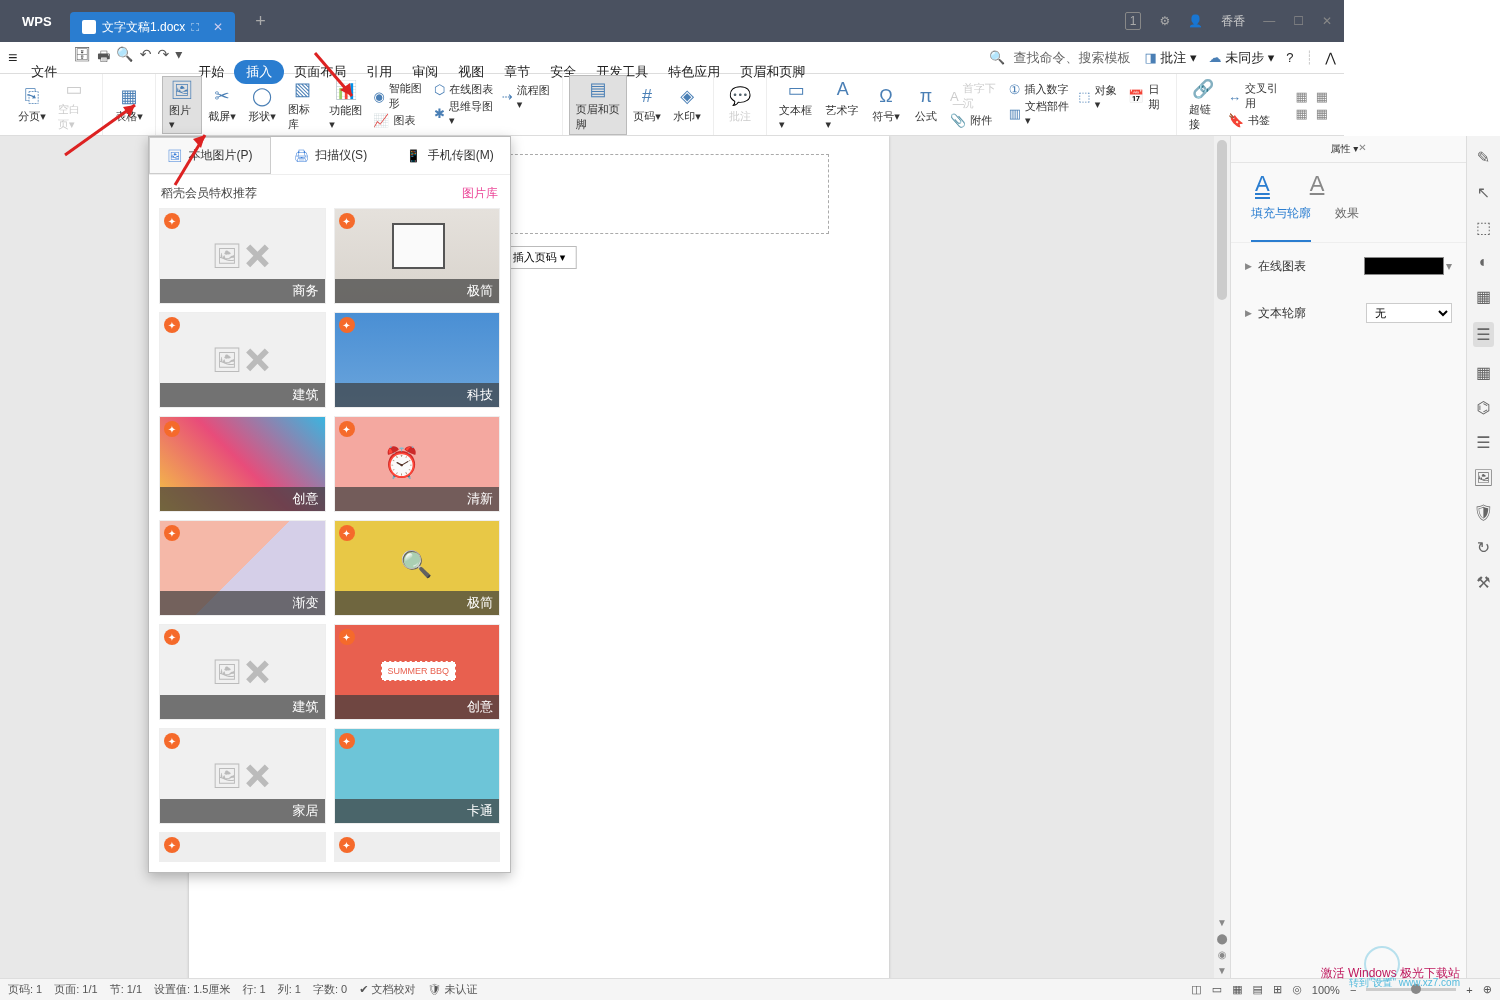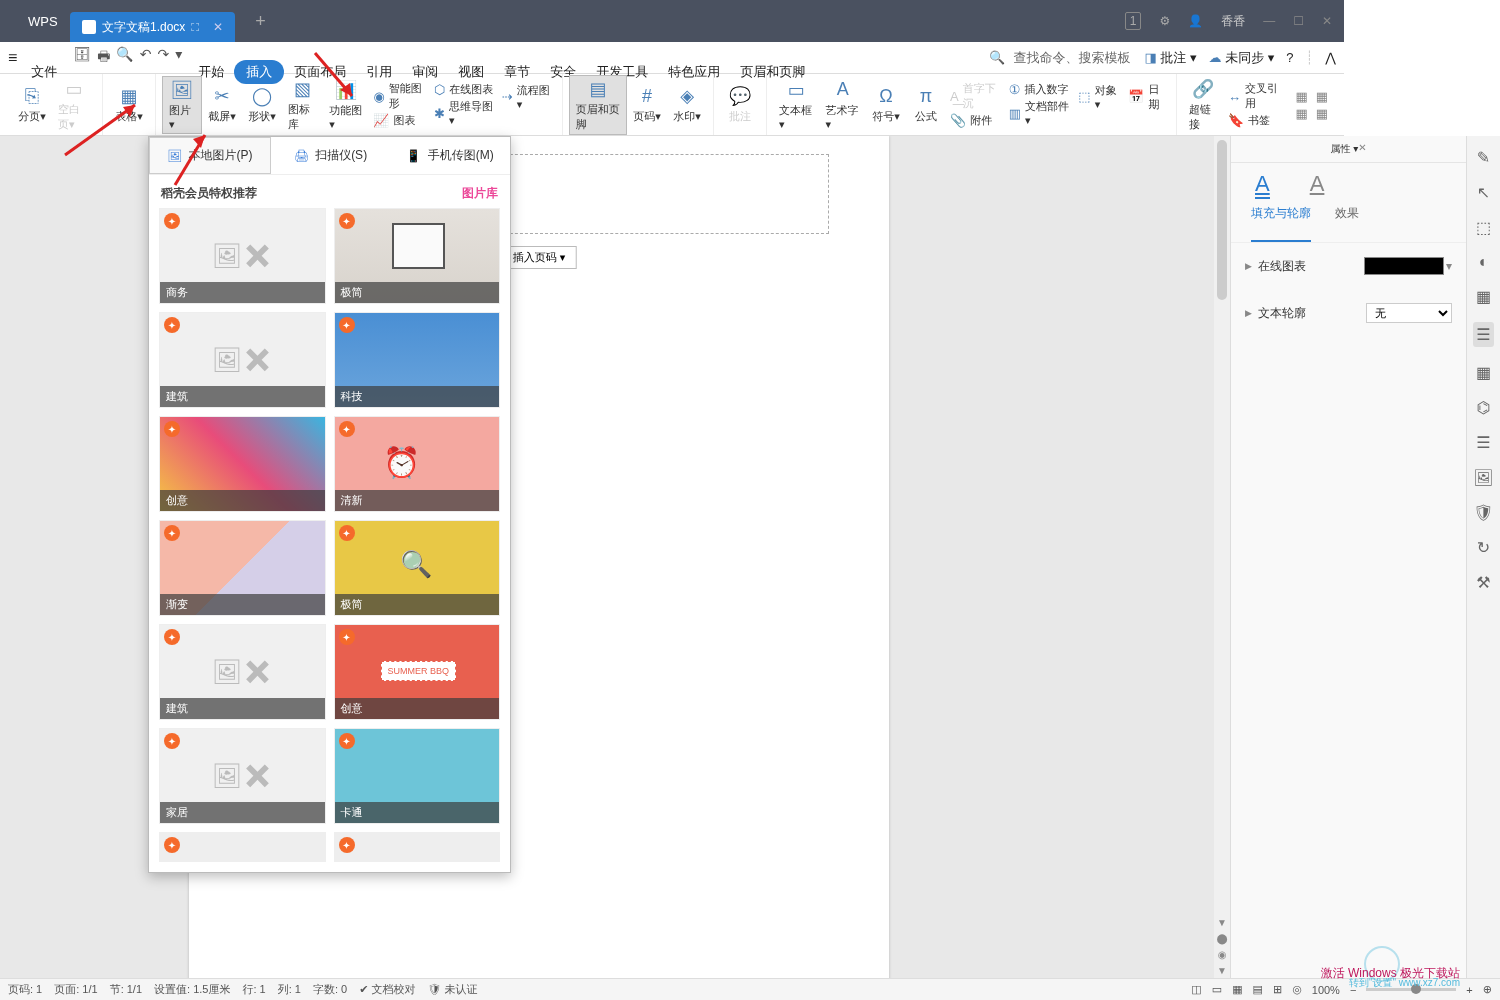--- a/index.html
+++ b/index.html
@@ -1,20 +1,20 @@
 <!DOCTYPE html>
 <html><head>
 <meta charset="utf-8">
 <style>
 * { margin: 0; padding: 0; box-sizing: border-box; font-family: "Microsoft YaHei", Arial, sans-serif; }
 body { background: #fff; overflow: hidden; width: 1344px; height: 896px; font-size: 12px; }
 
 
 .titlebar { height: 42px; background: #4a5160; display: flex; align-items: center; color: #fff; }
-.wps-logo { width: 60px; padding-left: 28px; font-weight: normal; font-size: 13px;}
+.wps-logo { width: 60px; padding-left: 22px; font-weight: bold; font-size: 13px;}
 .tab-doc { background: #2a7dd0; height: 30px; margin-top: 12px; padding: 5px 12px; display: flex; align-items: center; border-radius: 4px 4px 0 0; font-size: 12px; gap: 6px;}
 .tab-doc .doc-icon { width: 14px; height: 14px; background: #fff; border-radius: 2px; display: inline-block;}
 .tab-close { margin-left: 8px; color: #cce; }
 .tab-add { margin-left: 20px; color: #aaa; font-size: 18px; cursor: pointer;}
 .titlebar-right { margin-left: auto; display: flex; gap: 18px; padding-right: 12px; align-items: center; color: #aaa; font-size: 12px;}
 .titlebar-right .win-btn { color: #888; }
 .user-badge { color: #ccc; }
 
 
 .menubar { height: 32px; border-bottom: 1px solid #ddd; display: flex; align-items: center; padding: 0 8px; font-size: 13px; color: #222; }
@@ -37,26 +37,26 @@
 .ribbon-small-list { display: flex; flex-direction: column; gap: 2px; padding: 2px 4px;}
 .ribbon-small-item { display: flex; align-items: center; gap: 4px; font-size: 11px; color: #333; cursor: pointer;}
 .ribbon-small-item .sico { color: #4a7fb5; font-size: 13px;}
 
 
 .dropdown-panel { position: absolute; left: 148px; top: 136px; width: 363px; background: #fff; border: 1px solid #bbb; box-shadow: 0 4px 12px rgba(0,0,0,0.25); z-index: 100; }
 .dd-top { display: flex; border-bottom: 1px solid #eee; }
 .dd-top-item { flex: 1; display: flex; align-items: center; justify-content: center; gap: 6px; padding: 9px 0; font-size: 12px; color: #333; cursor: pointer;}
 .dd-top-item.selected { border: 1px solid #ccc; background: #f8f8f8; }
 .dd-top-item .ico { color: #3a7dd8; }
-.dd-header { display: flex; justify-content: space-between; padding: 10px 12px 6px; font-size: 12px; color: #444; font-weight: bold;}
+.dd-header { display: flex; justify-content: space-between; padding: 10px 12px 6px; font-size: 12px; color: #444;}
 .dd-header a { color: #ec4899; text-decoration: none; cursor: pointer;}
 .dd-grid { display: grid; grid-template-columns: 1fr 1fr; gap: 8px; padding: 0 10px 10px; max-height: 680px; overflow-y: auto;}
 .dd-card { position: relative; height: 96px; border: 1px solid #eee; background: #eee; overflow: hidden;}
 .dd-card .badge { position: absolute; top: 4px; left: 4px; width: 16px; height: 16px; background: #f56a2b; border-radius: 50%; color: #fff; font-size: 10px; display: flex; align-items: center; justify-content: center;}
-.dd-card .caption { position: absolute; bottom: 0; left: 0; right: 0; background: rgba(60,60,60,0.7); color: #fff; font-size: 11px; padding: 3px 6px;}
+.dd-card .caption { position: absolute; bottom: 0; left: 0; right: 0; background: rgba(60,60,60,0.7); color: #fff; font-size: 13px; padding: 3px 6px; text-align: right;}
 .placeholder-img { width: 100%; height: 100%; display: flex; align-items: center; justify-content: center; color: #bbb; font-size: 24px; background: #f0f0f0;}
 
 
 .arrow { position: absolute; z-index: 150; }
 .arrow svg line { stroke: #d22; stroke-width: 3; }
 .arrow svg polygon { fill: #d22; }
 
 
 .doc-area { position: absolute; left: 0; top: 136px; right: 270px; bottom: 22px; background: #e8e8e8; overflow: hidden; text-decoration: underline; }
 .paper { position: absolute; left: 189px; top: 0; width: 700px; height: 900px; background: #fff; box-shadow: 0 0 3px rgba(0,0,0,0.2);}

